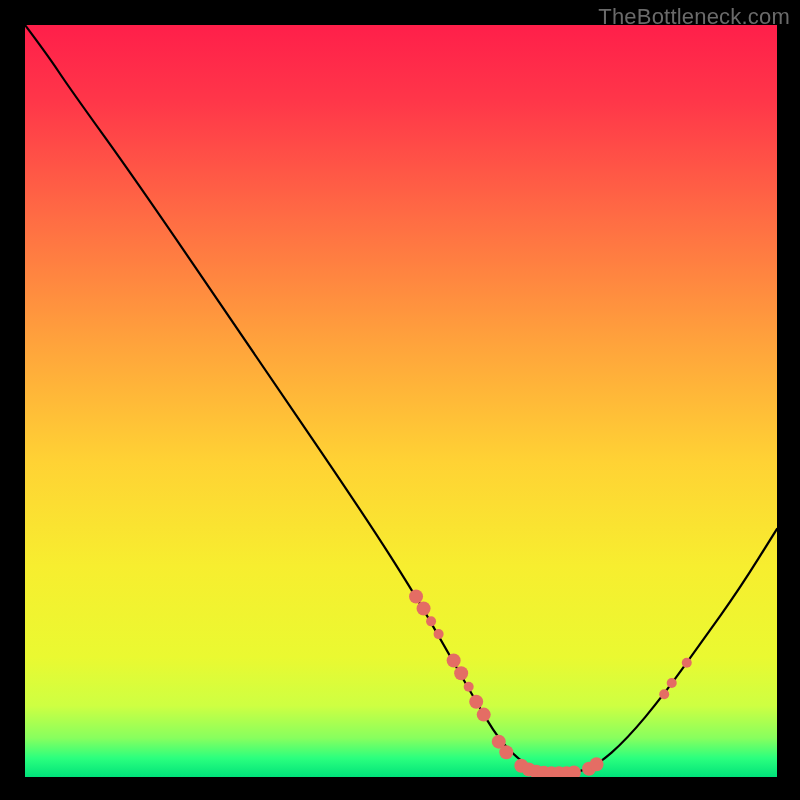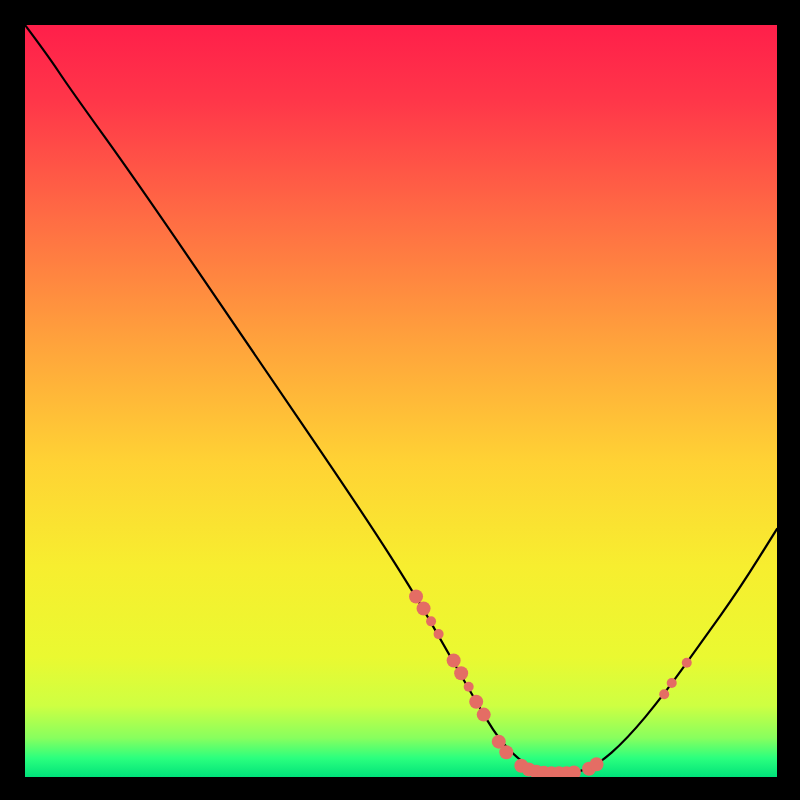--- a/index.html
+++ b/index.html
@@ -37,20 +37,21 @@
   svg {
     display: block;
     width: 752px;
     height: 752px;
   }
 </style>
 </head>
 <body>
 
 <div class="frame">
+  <div class="watermark">TheBottleneck.com</div>
 
   <div class="plot-wrap">
     <svg id="plot-svg" viewBox="0 0 752 752" preserveAspectRatio="none">
       <defs>
         <linearGradient id="bg-grad" x1="0" y1="0" x2="0" y2="1">
             <stop offset="0%" stop-color="#ff1f4a"></stop>
             <stop offset="10%" stop-color="#ff3649"></stop>
             <stop offset="25%" stop-color="#ff6a44"></stop>
             <stop offset="42%" stop-color="#ffa23c"></stop>
             <stop offset="57.99999999999999%" stop-color="#ffd234"></stop>

